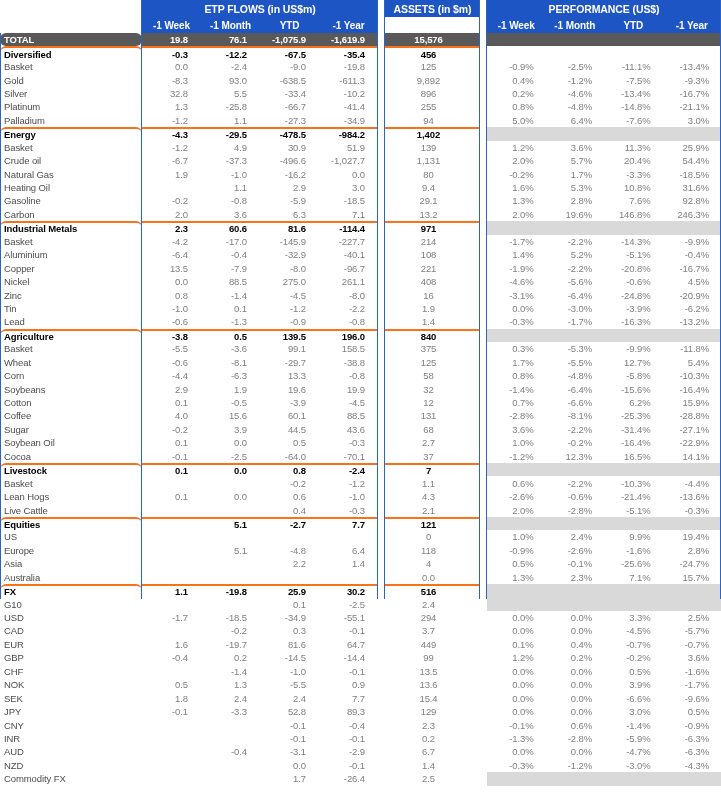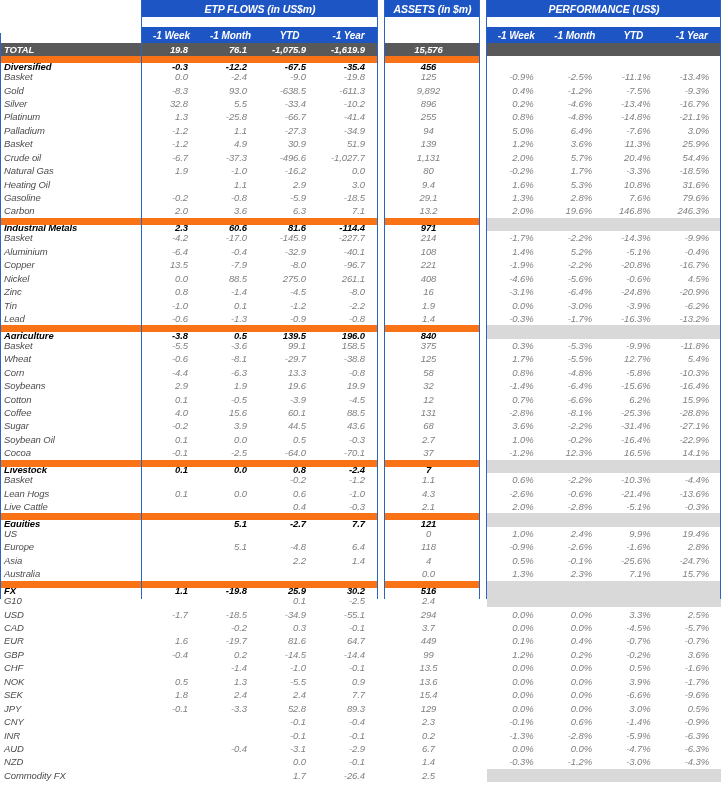--- a/index.html
+++ b/index.html
@@ -2,59 +2,59 @@
 <html><head>
 <meta charset="utf-8">
 <style>
   * { box-sizing: border-box; margin: 0; padding: 0; }
   html,body { background:#fff; }
   body {
     width: 721px; height: 799px;
     font-family: "Liberation Sans", sans-serif;
     position: relative; overflow: hidden;
   }
-  #tbl { position: relative; width: 721px; height: 599px; font-style: italic; }
+  #tbl { position: relative; width: 721px; height: 599px; }
 
   .row {
     display: grid;
     grid-template-columns: 142px repeat(4, 59px) 7px 95px 7px repeat(4, 1fr);
     width: 721px;
   }
   .hrowA { height: 17px; }
-  .hrowB { height: 16px; margin-top: 10px; }
+  .hrowB { height: 16px; }
   .drow  { height: 13.44px; }
 
   .cell { display: flex; align-items: center; font-size: 9.5px; color: #808080;
           white-space: nowrap; overflow: hidden; letter-spacing: -0.1px; }
 
   
   .hblue { background: #1d55c4; color: #fff; font-weight: 700; justify-content: center; }
   .title { font-size: 10.5px; }
   .chead { font-size: 10px; }
   .cA-flows { grid-column: 2 / 6; }
   .cA-gap1  { grid-column: 6; }
   .cA-assets{ grid-column: 7; }
   .cA-gap2  { grid-column: 8; }
   .cA-perf  { grid-column: 9 / 13; }
 
   
-  .lbl { justify-content: flex-start; padding-left: 4px; color: #4d4d4d; }
+  .lbl { justify-content: flex-start; padding-left: 4px; color: #4d4d4d; border-radius: 6px; }
   .num { justify-content: flex-end; padding-right: 13px; }
   .ast { justify-content: center; padding-right: 8px; }
   .perf { padding-right: 12px; }
   .gapc { background: #fff; }
 
   .bold .lbl, .bold .num, .section .lbl, .section .num {
     color: #000; font-weight: 700;
   }
   .total .lbl, .total .num { background: #595959; color: #fff; font-weight: 700; }
   .darkp { background: #595959; }
   .band-cell { background: #d9d9d9; }
 
-  .bt { border-top: 7px solid #f97316; }
+  .bt { border-top: 2px solid #f97316; }
 
   .vl { position: absolute; width: 1px; background: #2a64c5; top: 0; bottom: 0; }
   .vl0 { left: 0; top: 33px; }
   .vl1 { left: 141px; } .vl2 { left: 377px; }
   .vl3 { left: 384px; } .vl4 { left: 479px; }
   .vl5 { left: 486px; } .vl6 { left: 720px; }
 </style>
 </head>
 <body>
 
@@ -176,20 +176,34 @@
         <div class="cell num">-27.3</div>
         <div class="cell num">-34.9</div>
         <div class="cell gapc"></div>
         <div class="cell num ast">94</div>
         <div class="cell gapc"></div>
         <div class="cell num perf">5.0%</div>
         <div class="cell num perf">6.4%</div>
         <div class="cell num perf">-7.6%</div>
         <div class="cell num perf">3.0%</div>
       </div>
+      <div class="row drow section">
+        <div class="cell lbl bt">Energy</div>
+        <div class="cell num bt">-4.3</div>
+        <div class="cell num bt">-29.5</div>
+        <div class="cell num bt">-478.5</div>
+        <div class="cell num bt">-984.2</div>
+        <div class="cell gapc"></div>
+        <div class="cell num ast bt">1,402</div>
+        <div class="cell gapc"></div>
+        <div class="cell num perf band-cell"></div>
+        <div class="cell num perf band-cell"></div>
+        <div class="cell num perf band-cell"></div>
+        <div class="cell num perf band-cell"></div>
+      </div>
       <div class="row drow plain">
         <div class="cell lbl">Basket</div>
         <div class="cell num">-1.2</div>
         <div class="cell num">4.9</div>
         <div class="cell num">30.9</div>
         <div class="cell num">51.9</div>
         <div class="cell gapc"></div>
         <div class="cell num ast">139</div>
         <div class="cell gapc"></div>
         <div class="cell num perf">1.2%</div>
@@ -244,21 +258,21 @@
         <div class="cell num">-0.2</div>
         <div class="cell num">-0.8</div>
         <div class="cell num">-5.9</div>
         <div class="cell num">-18.5</div>
         <div class="cell gapc"></div>
         <div class="cell num ast">29.1</div>
         <div class="cell gapc"></div>
         <div class="cell num perf">1.3%</div>
         <div class="cell num perf">2.8%</div>
         <div class="cell num perf">7.6%</div>
-        <div class="cell num perf">79.6%</div>
+        <div class="cell num perf">92.8%</div>
       </div>
       <div class="row drow plain">
         <div class="cell lbl">Carbon</div>
         <div class="cell num">2.0</div>
         <div class="cell num">3.6</div>
         <div class="cell num">6.3</div>
         <div class="cell num">7.1</div>
         <div class="cell gapc"></div>
         <div class="cell num ast">13.2</div>
         <div class="cell gapc"></div>

